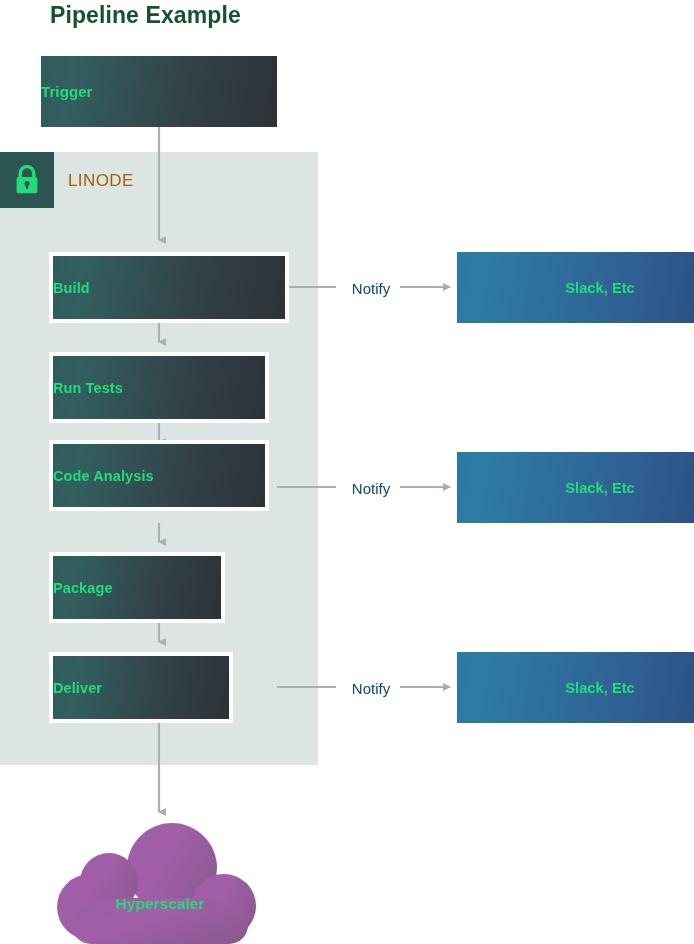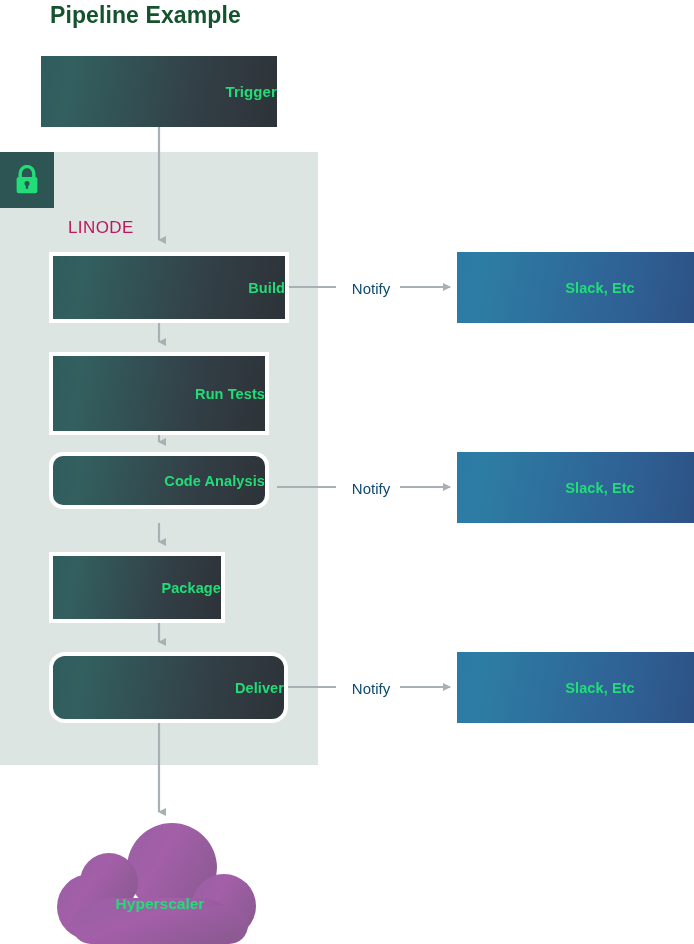--- a/index.html
+++ b/index.html
@@ -54,34 +54,33 @@
     display: flex;
     align-items: center;
     justify-content: center;
   }
   .lock-badge svg { display: block; }
   .linode-label {
     position: absolute;
     left: 68px;
     top: 171px;
     font-size: 17px;
-    color: #be185d;
+    color: #a16207;
     letter-spacing: 0.4px;
     white-space: nowrap;
-    margin-top: 47px;
   }
 
   
   .stage-box {
     position: absolute;
     box-sizing: border-box;
     background: linear-gradient(100deg, #2f5c5d 0%, #335f5f 14%, #323f46 66%, #2d3338 100%);
     display: flex;
     align-items: center;
-    justify-content: flex-end;
+    justify-content: flex-start;
   }
   .stage-box.bordered {
     border: 4px solid #ffffff;
   }
   .stage-label {
     color: #22dd77;
     font-size: 14.5px;
     font-weight: bold;
     letter-spacing: 0.1px;
     white-space: nowrap;
@@ -197,30 +196,30 @@
   <div class="notify-text" style="left:371px; top:488px;">Notify</div>
   <div class="notify-text" style="left:371px; top:688px;">Notify</div>
 
   <div class="stage-box trigger" style="left:41px; top:56px; width:236px; height:71px;">
     <span class="stage-label">Trigger</span>
   </div>
 
   <div class="stage-box bordered" style="left:49px; top:252px; width:240px; height:71px;">
     <span class="stage-label">Build</span>
   </div>
-  <div class="stage-box bordered" style="left:49px; top:352px; width:220px; height:83px;">
+  <div class="stage-box bordered" style="left:49px; top:352px; width:220px; height:71px;">
     <span class="stage-label">Run Tests</span>
   </div>
-  <div class="stage-box bordered" style="left:49px; top:452px; width:220px; height:57px;border-radius:14px;">
+  <div class="stage-box bordered" style="left:49px; top:440px; width:220px; height:71px;">
     <span class="stage-label">Code Analysis</span>
   </div>
   <div class="stage-box bordered" style="left:49px; top:552px; width:176px; height:71px;">
     <span class="stage-label">Package</span>
   </div>
-  <div class="stage-box bordered" style="left:49px; top:652px; width:239px; height:71px;border-radius:16px;">
+  <div class="stage-box bordered" style="left:49px; top:652px; width:184px; height:71px;">
     <span class="stage-label">Deliver</span>
   </div>
 
   <div class="notify-box" style="left:457px; top:252px; width:252px; height:71px;">
     <span class="stage-label">Slack, Etc</span>
   </div>
   <div class="notify-box" style="left:457px; top:452px; width:252px; height:71px;">
     <span class="stage-label">Slack, Etc</span>
   </div>
   <div class="notify-box" style="left:457px; top:652px; width:252px; height:71px;">

